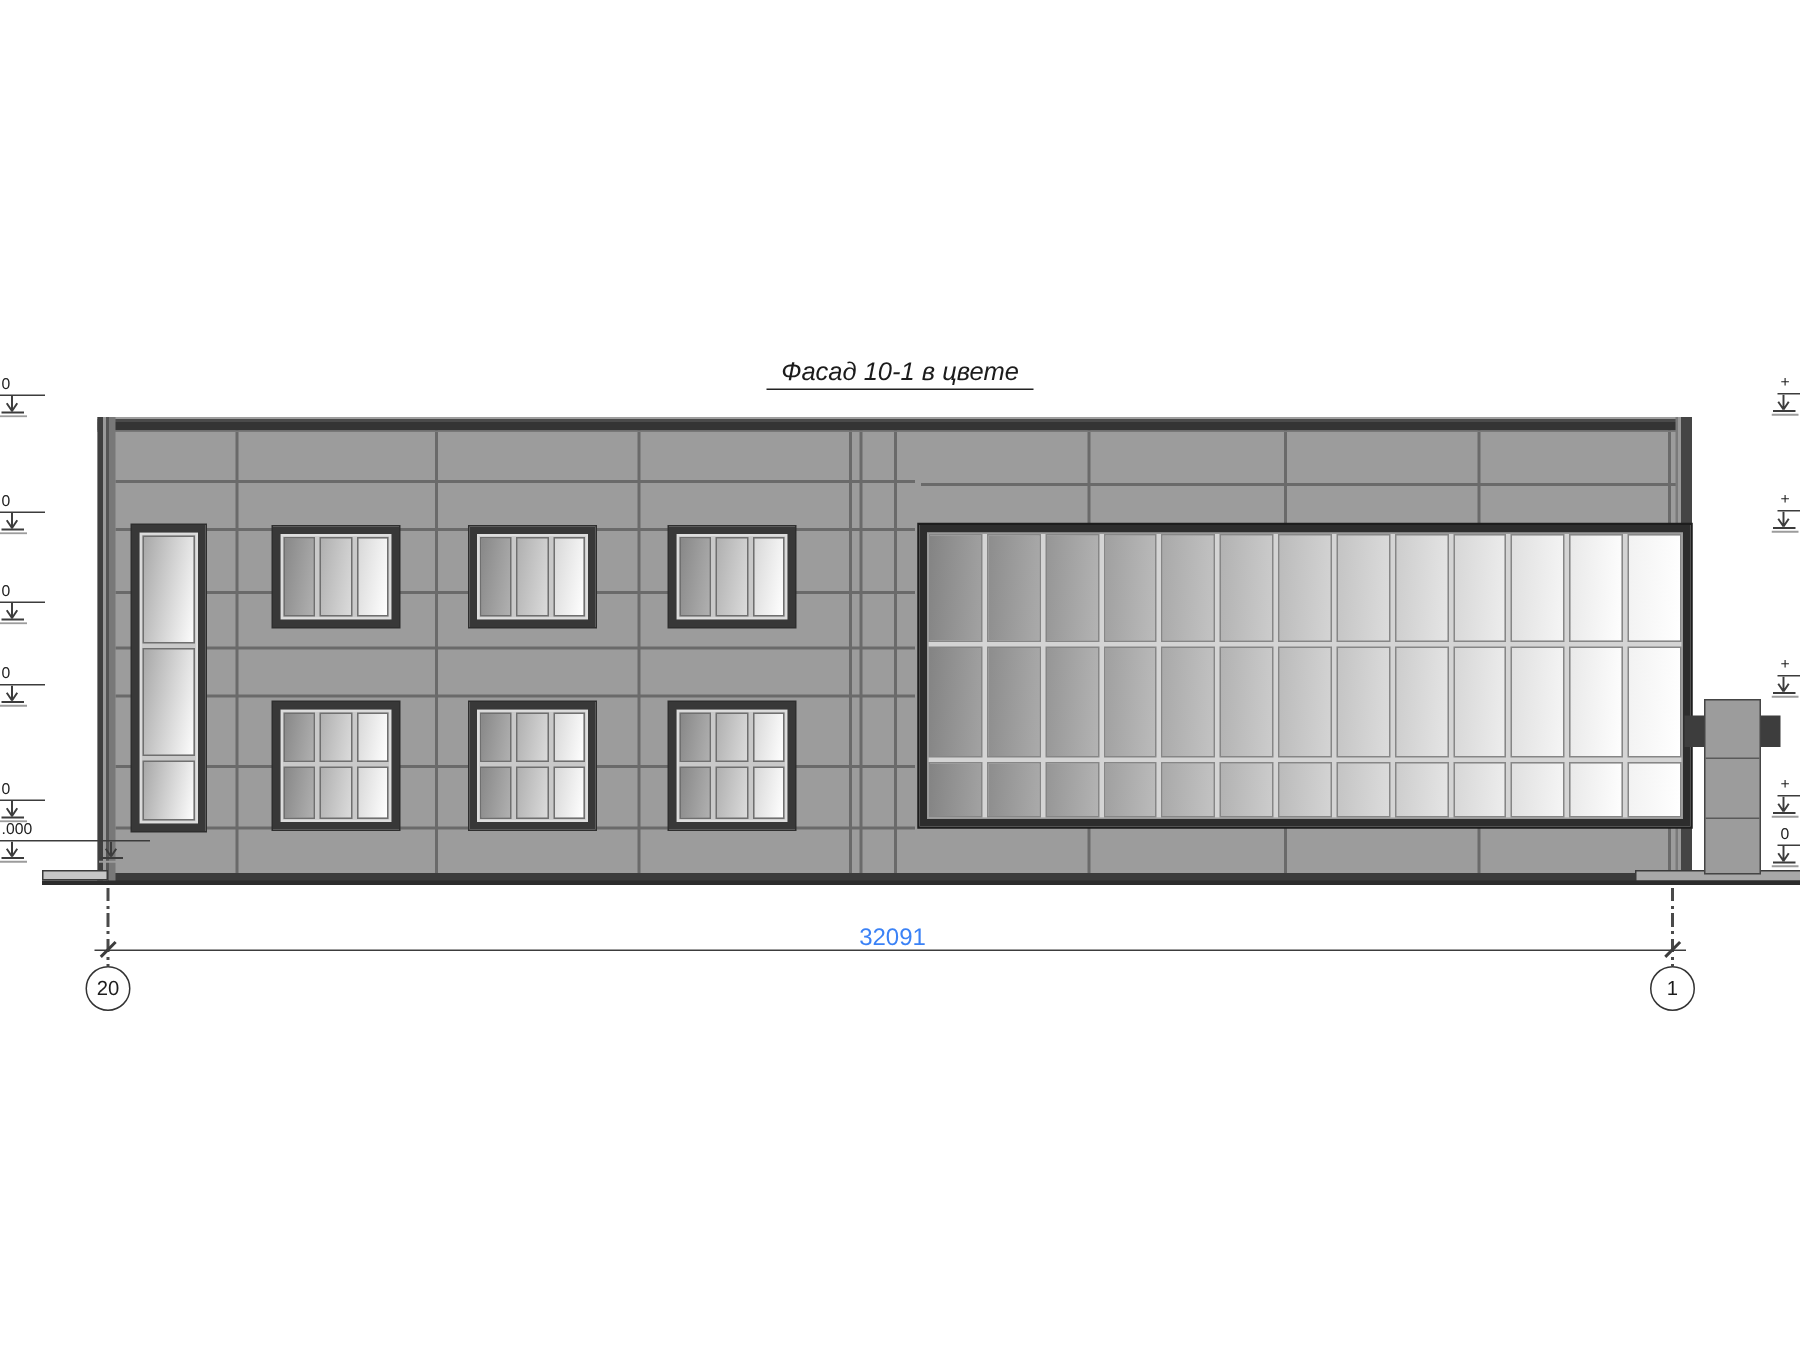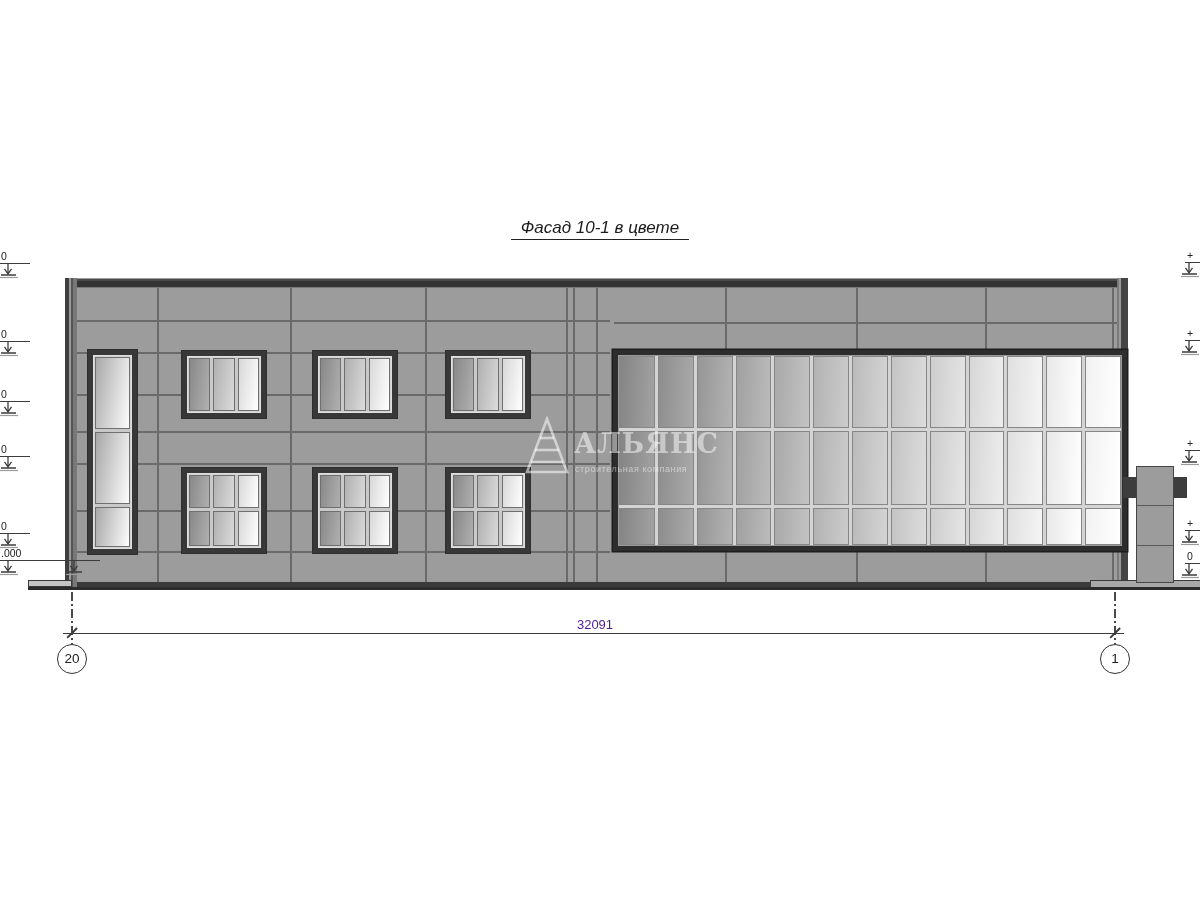--- a/index.html
+++ b/index.html
@@ -16,26 +16,26 @@
   .win{position:absolute;box-sizing:border-box;border:5px solid #383838;background:#c9c9c9;
        box-shadow:0 0 0 1px #2e2e2e, inset 0 0 0 1.5px #dedede;display:grid;gap:3px;padding:2px;}
   .win .pane{border:1px solid #6f6f6f;}
 
   
   .glz{position:absolute;box-sizing:border-box;border:5px solid #2d2d2d;background:#d4d4d4;
        box-shadow:0 0 0 1.5px #1d1d1d, inset 0 0 0 1px #9a9a9a;display:grid;gap:3px;padding:1px;}
   .glz .pane{border:1px solid #868686;}
 
   
-  .title-wrap{position:absolute;left:400px;top:218px;width:400px;text-align:center;}
+  .title-wrap{position:absolute;left:400px;top:238px;width:400px;text-align:center;}
   .title-text{font-size:17px;font-style:italic;color:#1c1c1c;border-bottom:1.3px solid #222;
               padding:0 10px 2px;}
   .dim-line{position:absolute;background:#3c3c3c;height:1.3px;}
   .dim-tick{position:absolute;width:14px;height:1.6px;background:#3c3c3c;transform:rotate(-45deg);}
-  .dim-label{position:absolute;width:100px;text-align:center;font-size:13px;color:#4c1d95;}
+  .dim-label{position:absolute;width:100px;text-align:center;font-size:16px;color:#3b82f6;}
   .dashdot{position:absolute;width:1.2px;background-image:repeating-linear-gradient(to bottom,
            #4a4a4a 0 9px,transparent 9px 12px,#4a4a4a 12px 14px,transparent 14px 17px);}
   .bubble{position:absolute;width:30px;height:30px;border-radius:50%;border:1.4px solid #333;
           box-sizing:border-box;text-align:center;font-size:13.5px;line-height:27px;color:#1d1d1d;
           background:#fff;}
   .marker{position:absolute;}
   .marker .lbl{position:absolute;top:0;font-size:10.5px;color:#222;white-space:nowrap;}
   .marker .lvl{position:absolute;top:13px;height:1.3px;background:#3c3c3c;}
   .marker .arr{position:absolute;top:14px;width:20px;height:16px;}
 
@@ -167,30 +167,20 @@
       <div style="position: absolute; left: 1090px; top: 580px; width: 113px; height: 8px; background: rgb(168, 168, 168); border: 1px solid rgb(58, 58, 58); box-sizing: border-box;"></div>
       <div style="position: absolute; left: 1136px; top: 466px; width: 38px; height: 117px; background: rgb(156, 156, 156); border: 1.5px solid rgb(69, 69, 69); box-sizing: border-box;"></div>
       <div style="position: absolute; left: 1137px; top: 505px; width: 36px; height: 1.4px; background: rgb(90, 90, 90);"></div>
       <div style="position: absolute; left: 1137px; top: 545px; width: 36px; height: 1.4px; background: rgb(90, 90, 90);"></div>
       <div style="position: absolute; left: 1123px; top: 477px; width: 13px; height: 21px; background: rgb(61, 61, 61);"></div>
       <div style="position: absolute; left: 1174px; top: 477px; width: 13px; height: 21px; background: rgb(61, 61, 61);"></div>
       <div style="position: absolute; left: 28px; top: 580px; width: 44px; height: 7px; background: rgb(198, 198, 198); border: 1px solid rgb(58, 58, 58); box-sizing: border-box;"></div>
       <div style="position: absolute; left: 28px; top: 587px; width: 1177px; height: 2.5px; background: rgb(44, 44, 44);"></div>
     </div>
 
-  <div id="watermark" class="wm">
-    <svg class="abs" style="left:0;top:2px" width="46" height="60" viewBox="0 0 46 60">
-      <path d="M23 3 L43 56 L3 56 Z" fill="none" stroke="rgba(255,255,255,0.55)" stroke-width="2.6"></path>
-      <path d="M16 22 L30 22" stroke="rgba(255,255,255,0.55)" stroke-width="2.6"></path>
-      <path d="M11 34 L35 34" stroke="rgba(255,255,255,0.55)" stroke-width="2.6"></path>
-      <path d="M7 46 L39 46" stroke="rgba(255,255,255,0.55)" stroke-width="2.6"></path>
-    </svg>
-    <div class="wm-name">АЛЬЯНС</div>
-    <div class="wm-tag">строительная компания</div>
-  </div>
 
   <div id="annotation-layer" class="layer">
 
     <div class="title-wrap">
       <span class="title-text">Фасад 10-1 в цвете</span>
     </div>
 
     <div class="dashdot" style="left:71.4px;top:592px;height:52px;"></div>
     <div class="dashdot" style="left:1114.4px;top:592px;height:52px;"></div>
     <div class="dim-line" style="left:63px;top:633px;width:1061px;"></div>

